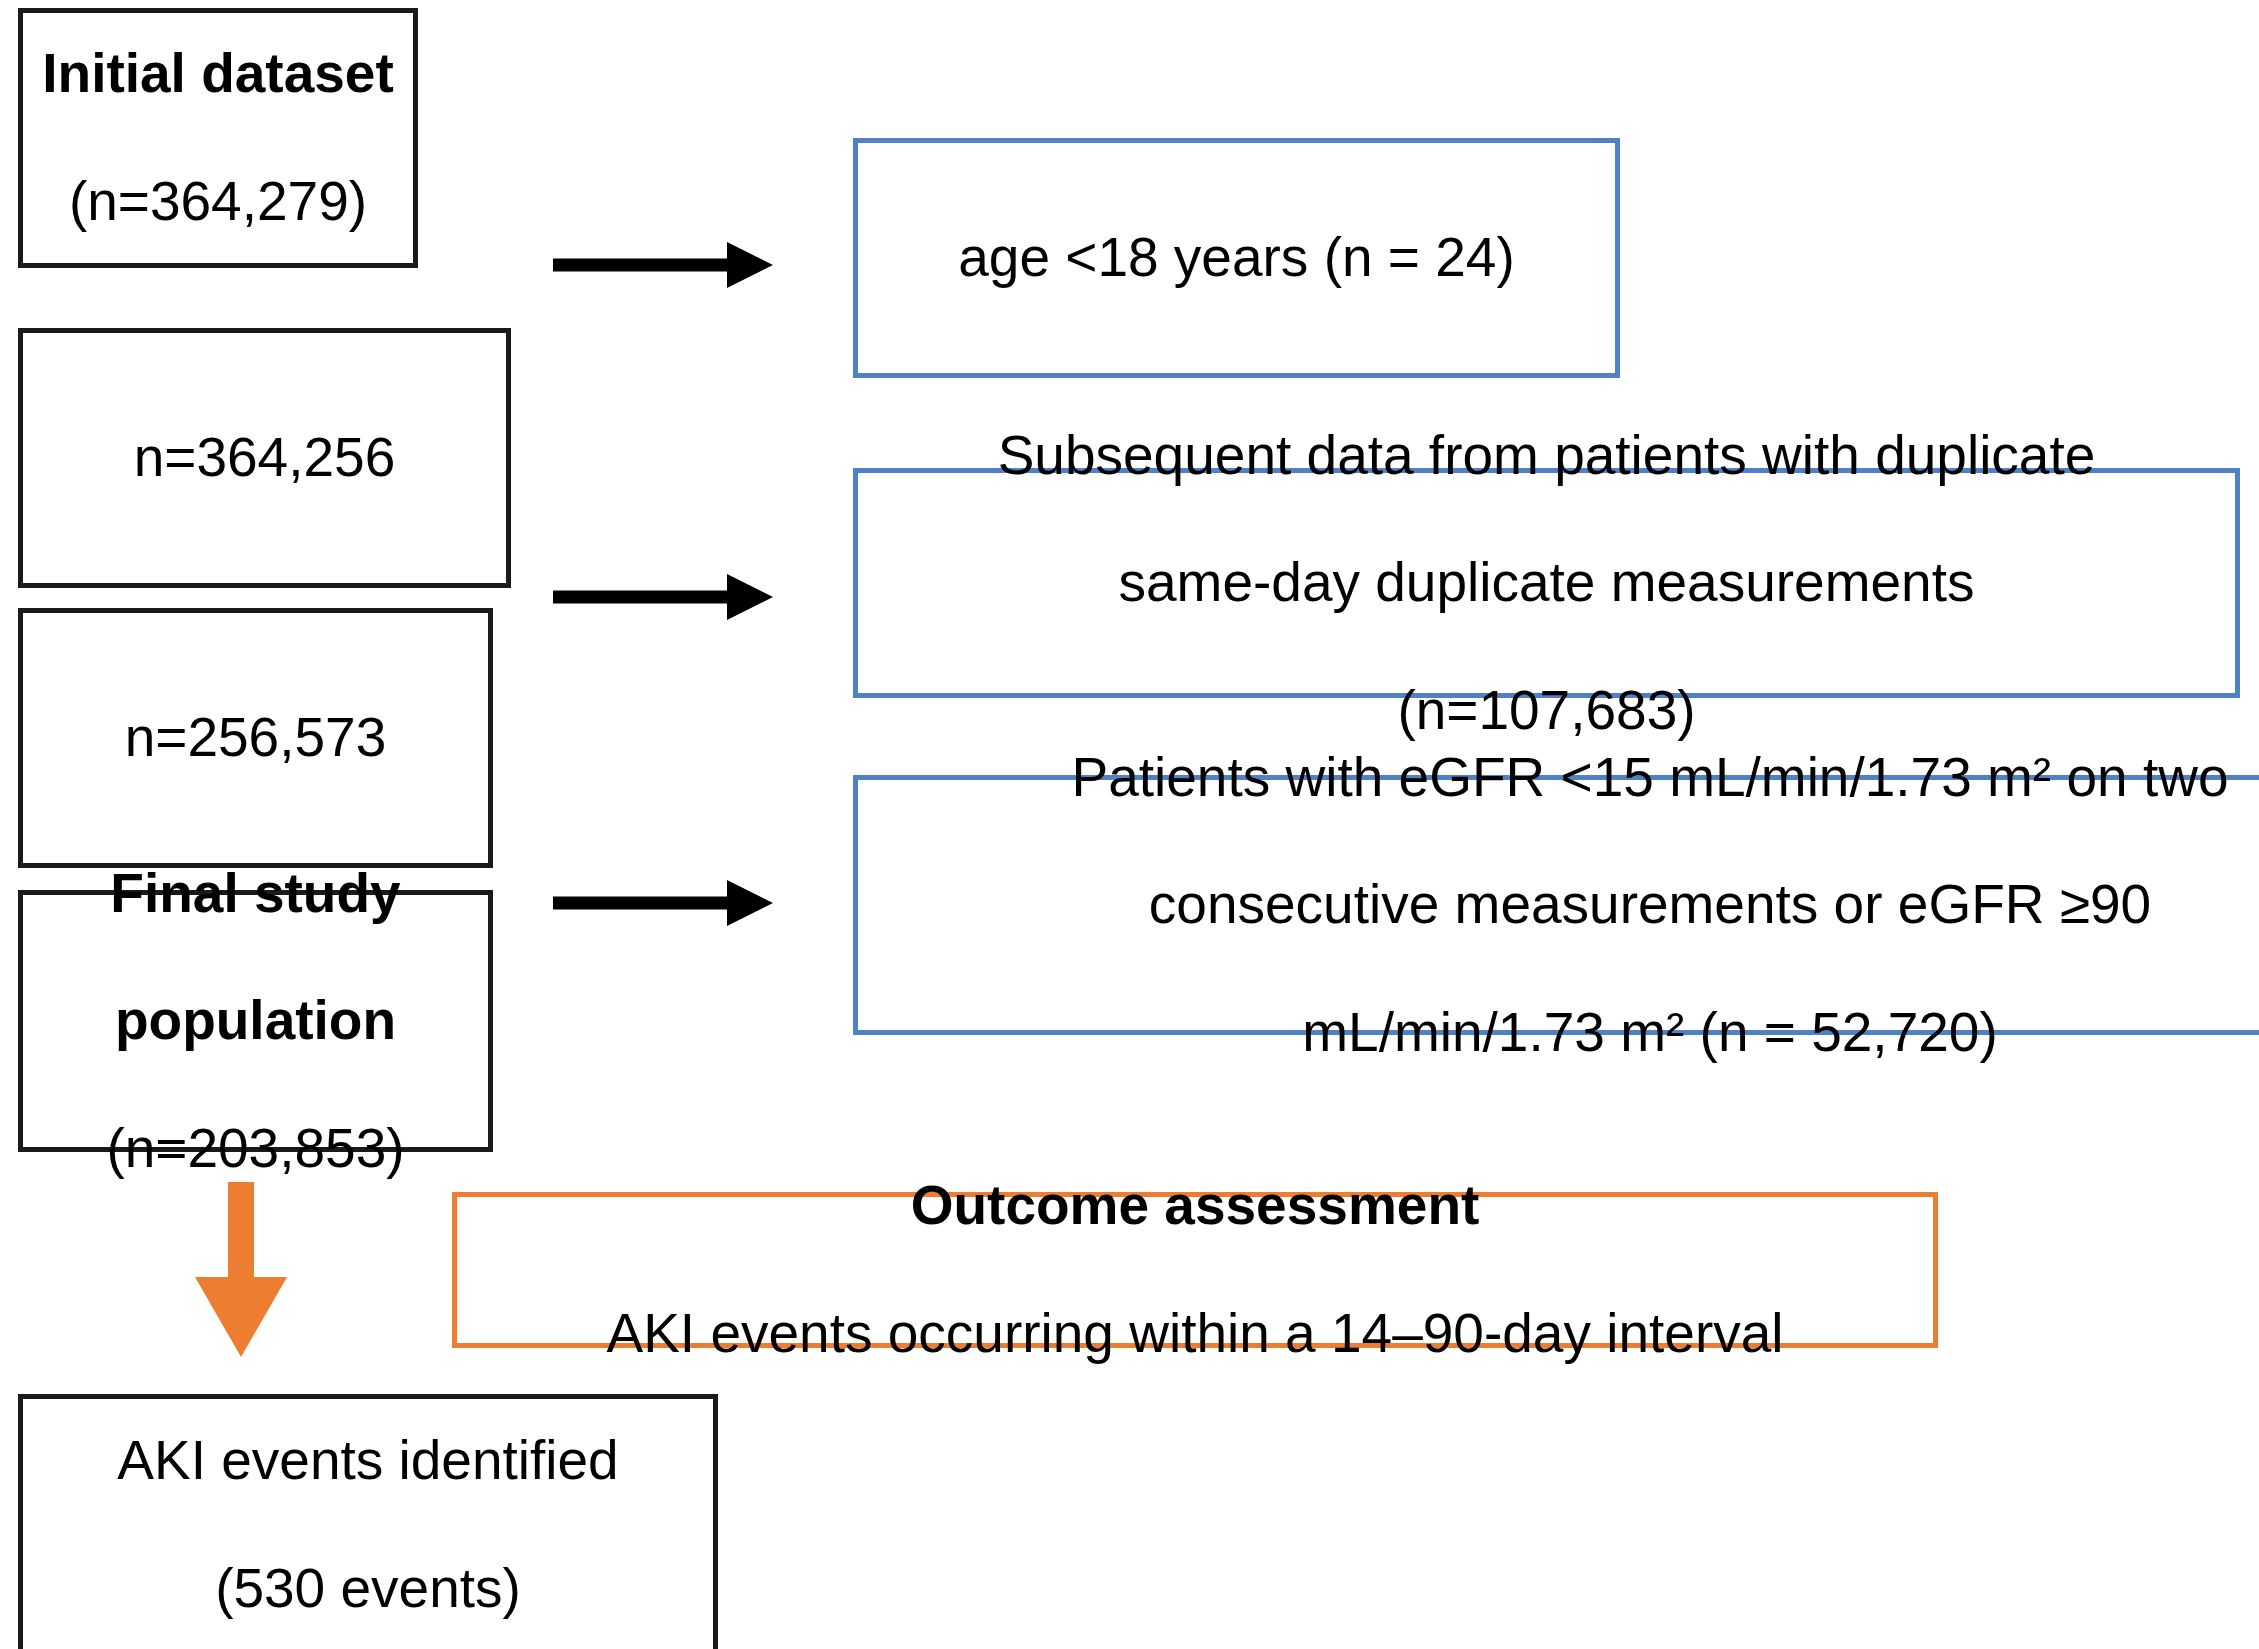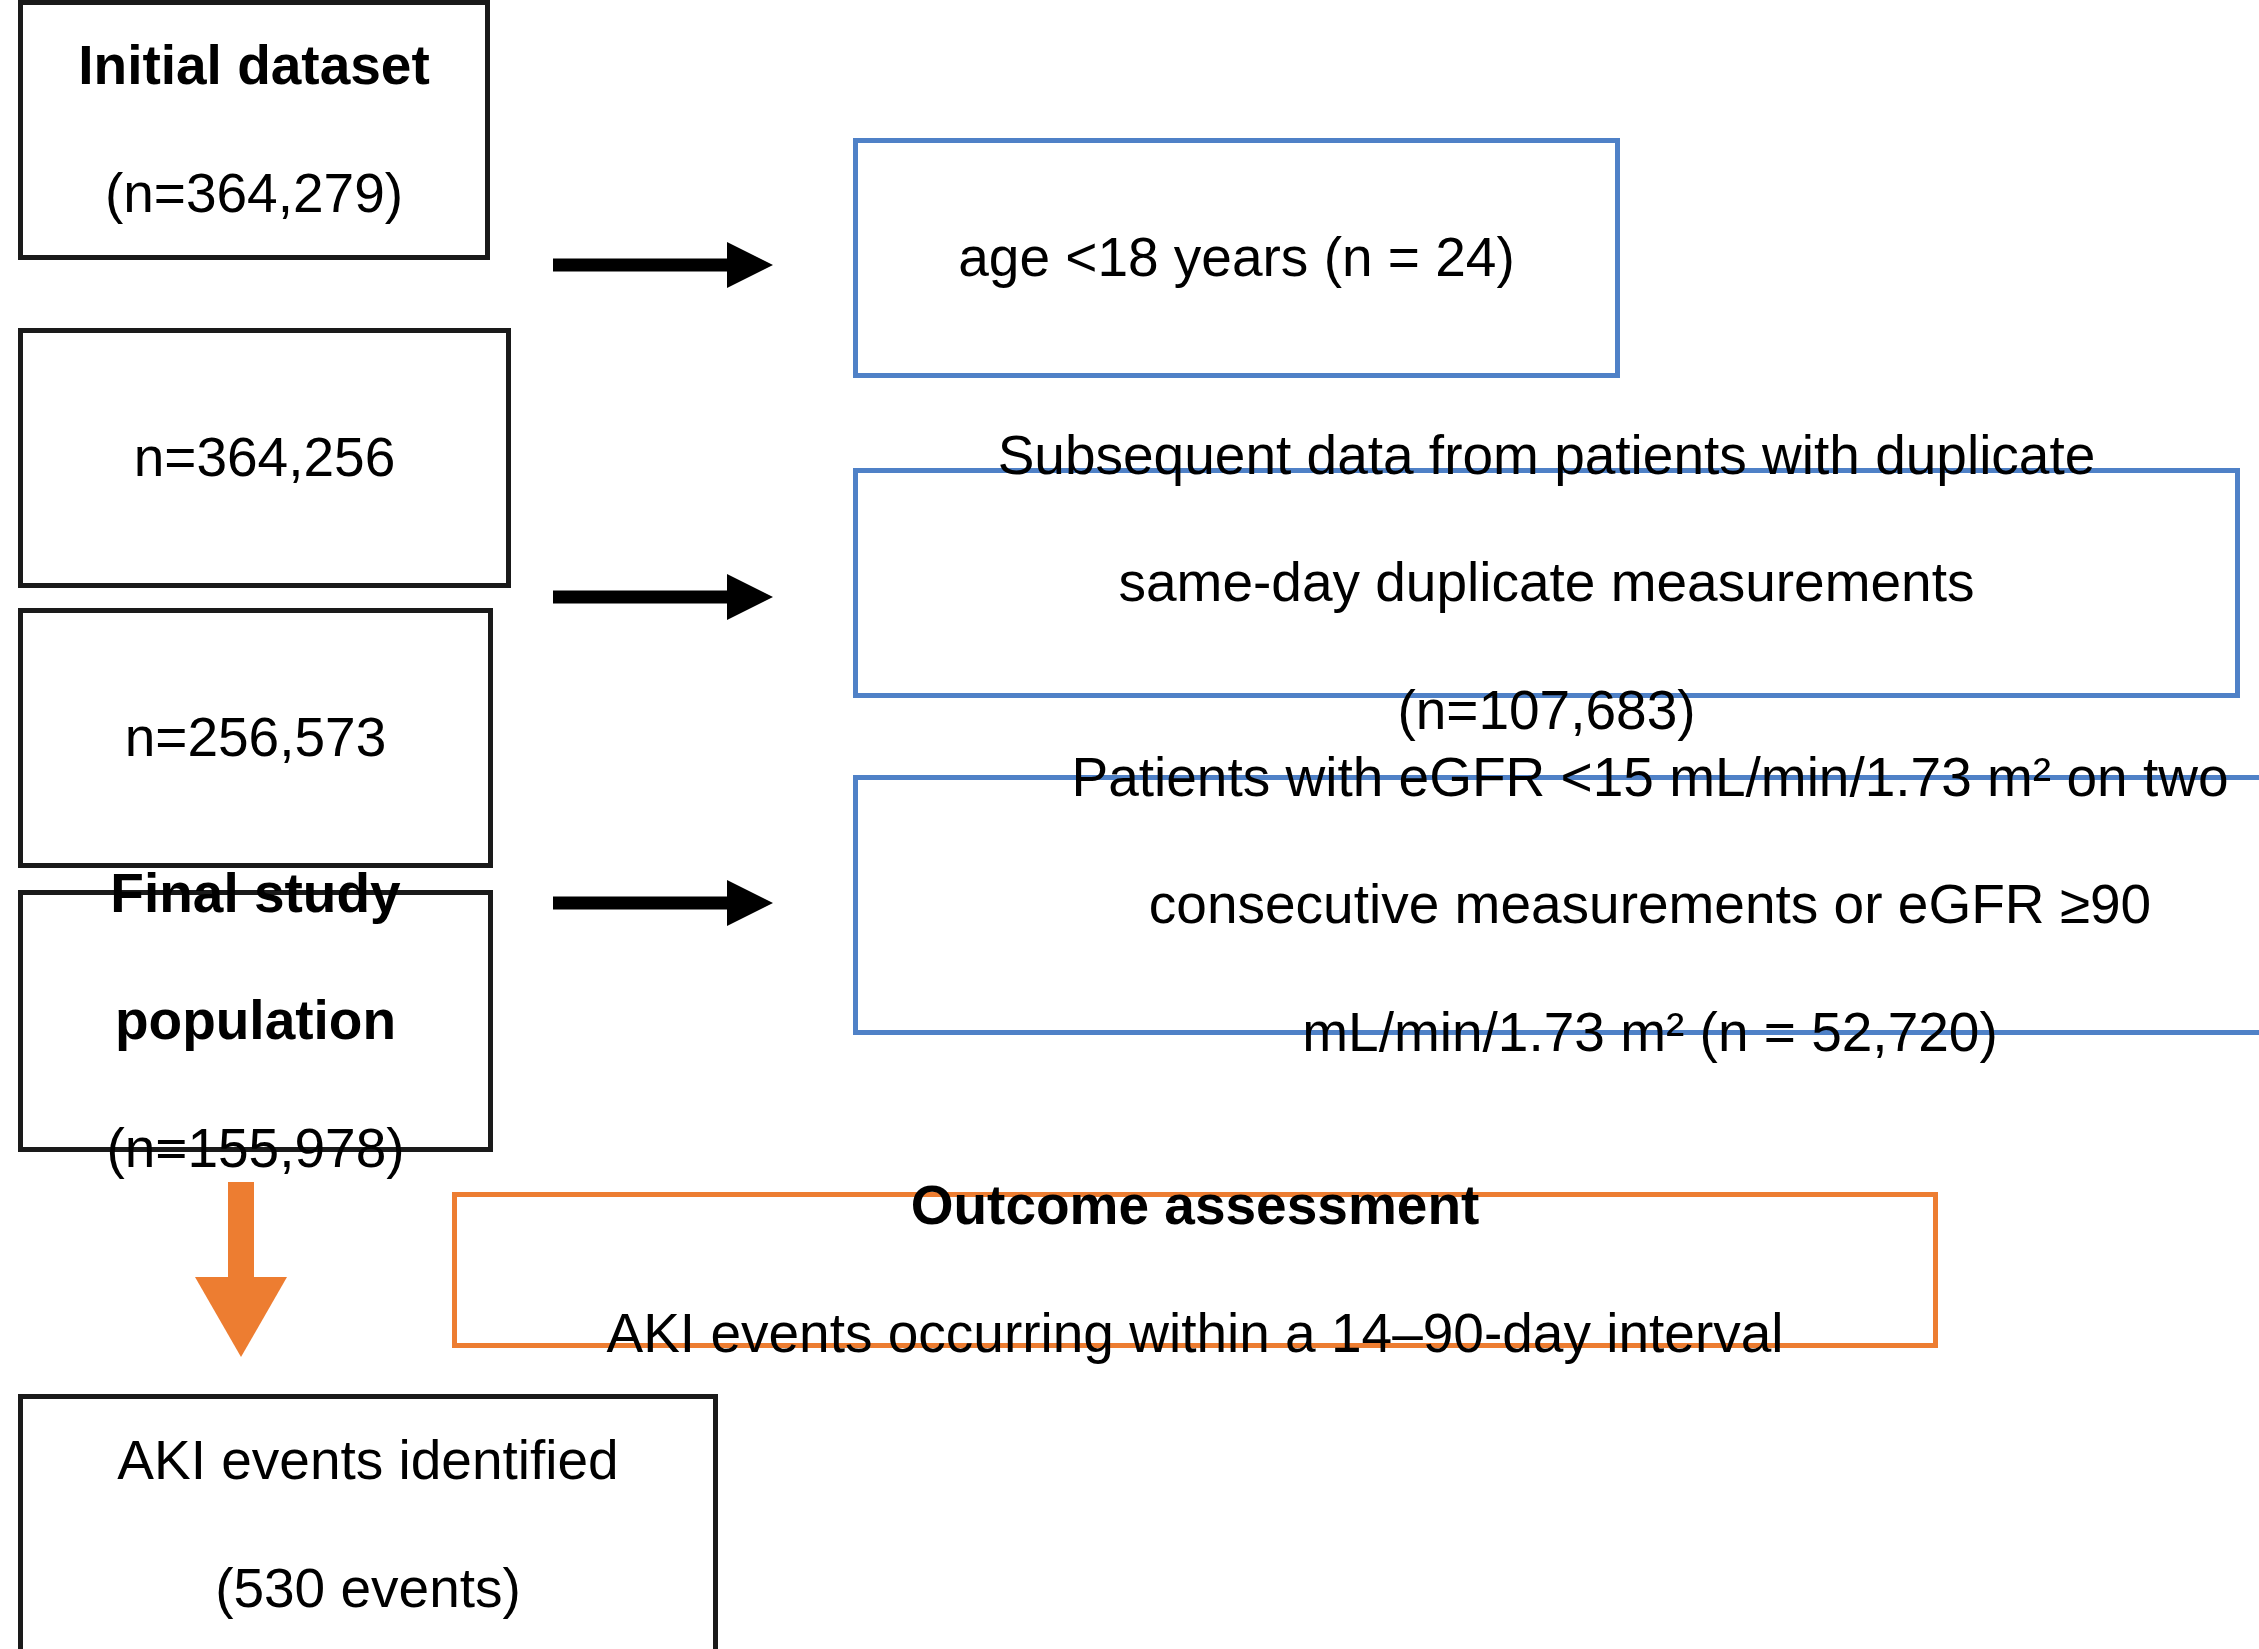--- a/index.html
+++ b/index.html
@@ -98,21 +98,21 @@
     border-left: 46px solid transparent;
     border-right: 46px solid transparent;
     border-top: 80px solid #ed7d31;
   }
 </style>
 </head>
 <body>
 
 <div id="canvas">
 
-  <div class="box box-black" style="left:18px; top:0; width:472px; height:260px;">
+  <div class="box box-black" style="left:18px; top:8px; width:400px; height:260px;">
     <div class="box-text">
       <span class="bold-line">Initial dataset</span>
       <span class="plain-line">(n=364,279)</span>
     </div>
   </div>
 
   <div class="box box-black" style="left:18px; top:328px; width:493px; height:260px;">
     <div class="box-text">
       <span class="plain-line">n=364,256</span>
     </div>
@@ -121,21 +121,21 @@
   <div class="box box-black" style="left:18px; top:608px; width:475px; height:260px;">
     <div class="box-text">
       <span class="plain-line">n=256,573</span>
     </div>
   </div>
 
   <div class="box box-black" style="left:18px; top:890px; width:475px; height:262px;">
     <div class="box-text">
       <span class="bold-line">Final study</span>
       <span class="bold-line">population</span>
-      <span class="plain-line">(n=155,978)</span>
+      <span class="plain-line">(n=203,853)</span>
     </div>
   </div>
 
   <div class="box box-black" style="left:18px; top:1362px; width:700px; height:262px;margin-top:32px;">
     <div class="box-text">
       <span class="plain-line">AKI events identified</span>
       <span class="plain-line">(530 events)</span>
     </div>
   </div>
 

